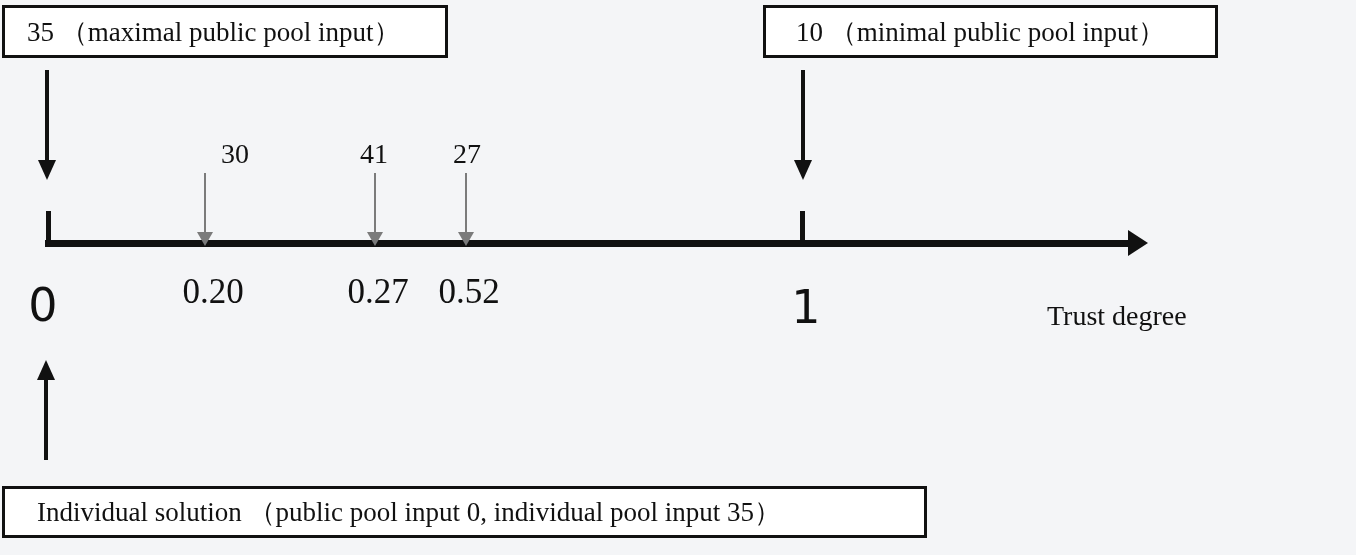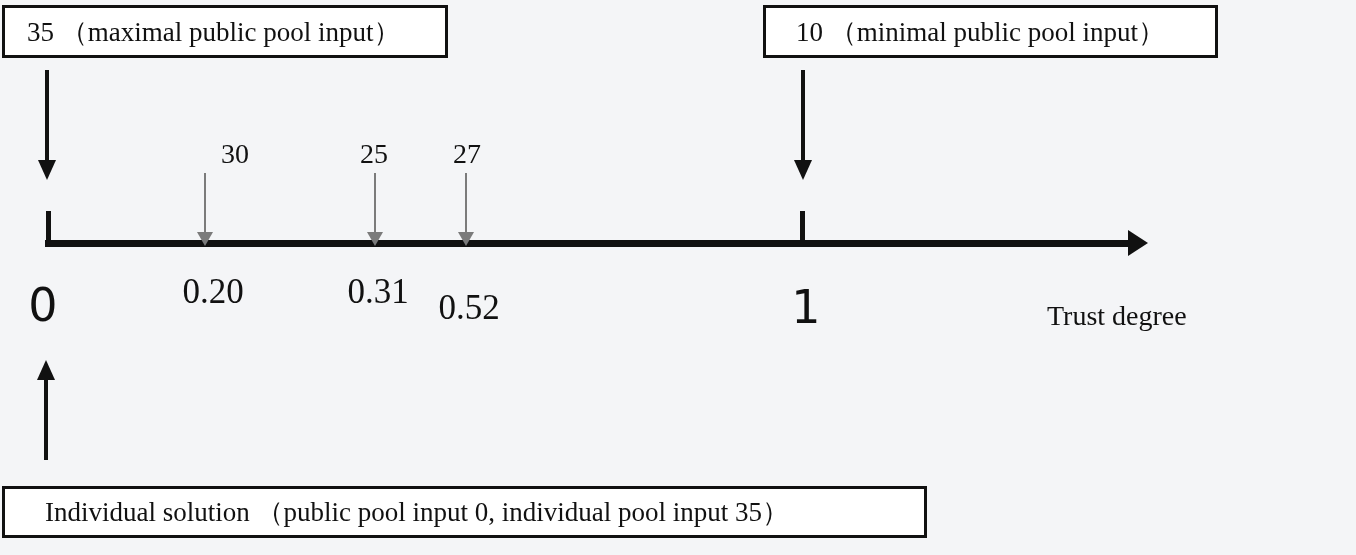--- a/index.html
+++ b/index.html
@@ -23,21 +23,21 @@
     background: #ffffff;
     border: 3px solid #111;
     display: flex;
     align-items: center;
     font-size: 27px;
     white-space: nowrap;
     box-sizing: border-box;
   }
   .box-top-left  { left: 2px;   top: 5px;   width: 446px; height: 53px; padding-left: 22px; align-items: center; }
   .box-top-right { left: 763px; top: 5px;   width: 455px; height: 53px; padding-left: 30px; }
-  .box-bottom    { left: 2px;   top: 486px; width: 925px; height: 52px; padding-left: 40px; }
+  .box-bottom    { left: 2px;   top: 486px; width: 925px; height: 52px; padding-left: 32px; }
 
   
   .stem-v {
     position: absolute;
     width: 4px;
     background: #111;
   }
   .head-down {
     position: absolute;
     width: 0; height: 0;
@@ -126,21 +126,21 @@
   .marker-pos {
     position: absolute;
     top: 273px;
     font-size: 35px;
     transform: translateX(-50%);
     line-height: 1.1;
   }
   
   .m1v { left: 203px; margin-left: 32px; }  .m1s { left: 204px; }  .m1h { left: 197px; }  .m1p { left: 213px; }
   .m2v { left: 374px; }  .m2s { left: 374px; }  .m2h { left: 367px; }  .m2p { left: 378px; }
-  .m3v { left: 467px; }  .m3s { left: 465px; }  .m3h { left: 458px; }  .m3p { left: 469px; margin-top: 16px; }
+  .m3v { left: 467px; }  .m3s { left: 465px; }  .m3h { left: 458px; }  .m3p { left: 469px; }
 </style>
 </head>
 <body>
 
 <div class="stage">
 
   <div class="label-box box-top-left">
     <span>35 （maximal public pool input）</span>
   </div>
 
@@ -160,24 +160,24 @@
   <div class="tick tick-1"></div>
   <div class="axis-num num-zero">0</div>
   <div class="axis-num num-one">1</div>
   <div class="axis-title">Trust degree</div>
 
   <div class="marker-value m1v">30</div>
   <div class="gray-stem m1s"></div>
   <div class="gray-head m1h"></div>
   <div class="marker-pos m1p">0.20</div>
 
-  <div class="marker-value m2v">25</div>
+  <div class="marker-value m2v">41</div>
   <div class="gray-stem m2s"></div>
   <div class="gray-head m2h"></div>
-  <div class="marker-pos m2p">0.31</div>
+  <div class="marker-pos m2p">0.27</div>
 
   <div class="marker-value m3v">27</div>
   <div class="gray-stem m3s"></div>
   <div class="gray-head m3h"></div>
   <div class="marker-pos m3p">0.52</div>
 
   <div class="stem-v arrowUp-stem"></div>
   <div class="head-up arrowUp-head"></div>
 
   <div class="label-box box-bottom">

